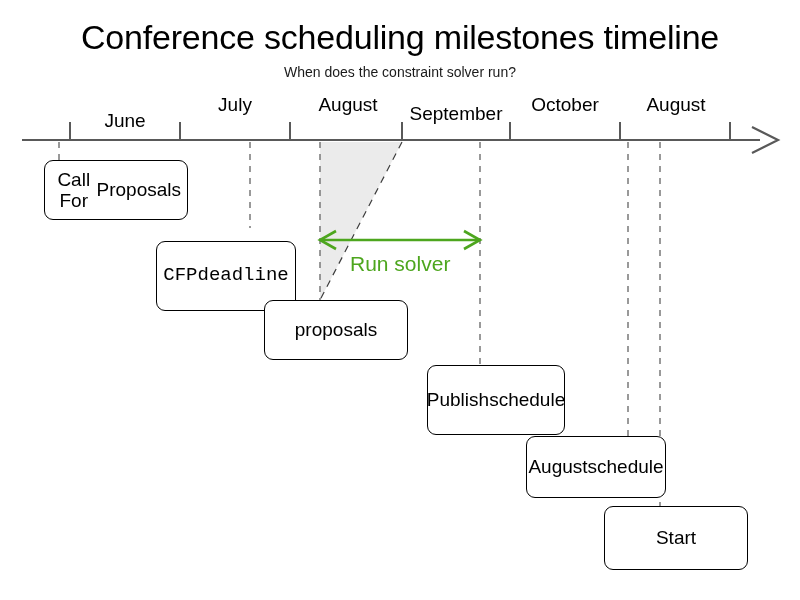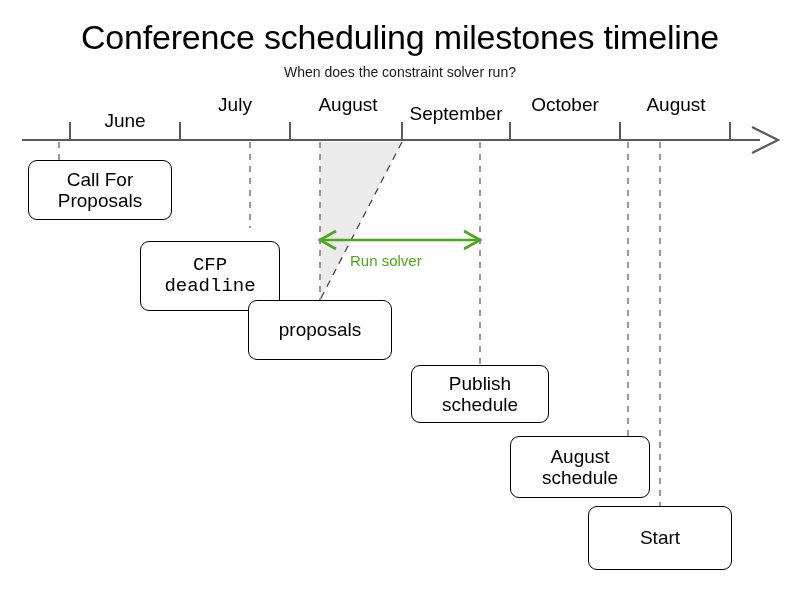--- a/index.html
+++ b/index.html
@@ -56,29 +56,30 @@
     position: absolute;
     box-sizing: border-box;
     border: 1.4px solid #000000;
     border-radius: 9px;
     background: #ffffff;
     color: #000000;
     font-size: 19px;
     line-height: 1.12;
     text-align: center;
     display: flex;
-    flex-direction: column;
+    flex-direction: row;
     align-items: center;
     justify-content: center;
     padding: 2px 6px;
+    margin-left: 16px;
   }
   .callout .l2 { display: block; }
   #run-solver-label {
     position: absolute;
-    font-size: 15px;
+    font-size: 21px;
     white-space: nowrap;
   }
 </style>
 </head>
 <body>
 
 <div id="slide">
 
   <div id="title">Conference scheduling milestones timeline</div>
   <div id="subtitle">When does the constraint solver run?</div>
@@ -127,21 +128,21 @@
         <span>Call For</span>
         <span class="l2">Proposals</span>
       </div>
       <div class="callout" style="left: 140px; top: 241px; width: 140px; height: 70px; font-family: Liberation Mono, monospace;">
         <span>CFP</span>
         <span class="l2">deadline</span>
       </div>
       <div class="callout" style="left: 248px; top: 300px; width: 144px; height: 60px;">
         <span class="l2">proposals</span>
       </div>
-      <div class="callout" style="left: 411px; top: 365px; width: 138px; height: 58px;">
+      <div class="callout" style="left: 411px; top: 365px; width: 138px; height: 70px;">
         <span>Publish</span>
         <span class="l2">schedule</span>
       </div>
       <div class="callout" style="left: 510px; top: 436px; width: 140px; height: 62px;">
         <span>August</span>
         <span class="l2">schedule</span>
       </div>
       <div class="callout" style="left: 588px; top: 506px; width: 144px; height: 64px;">
         <span>Start</span>
       </div>

